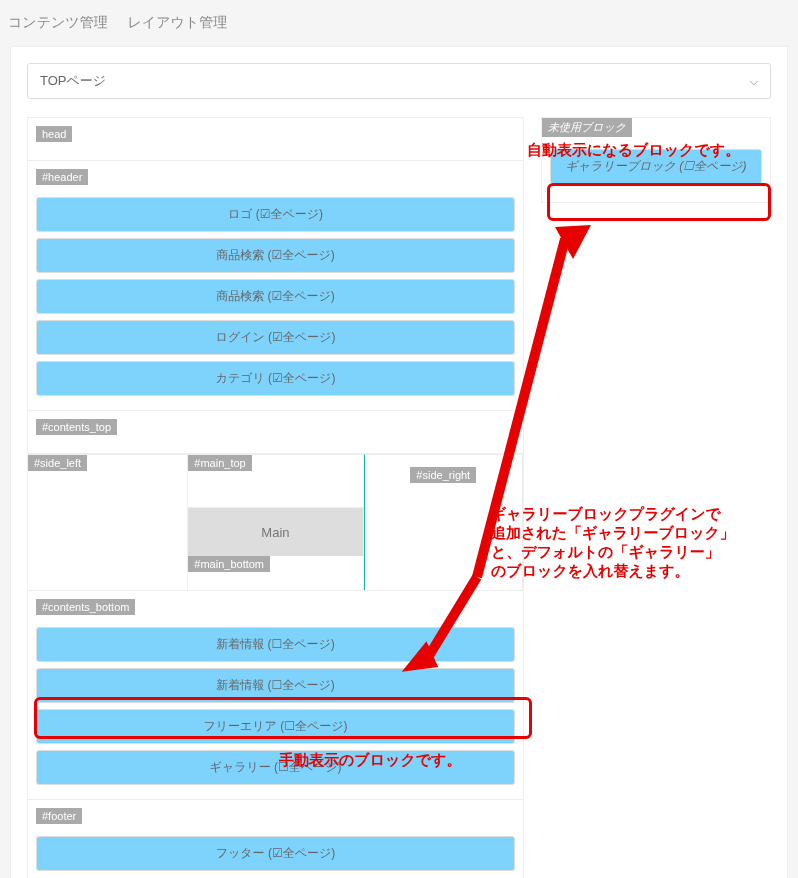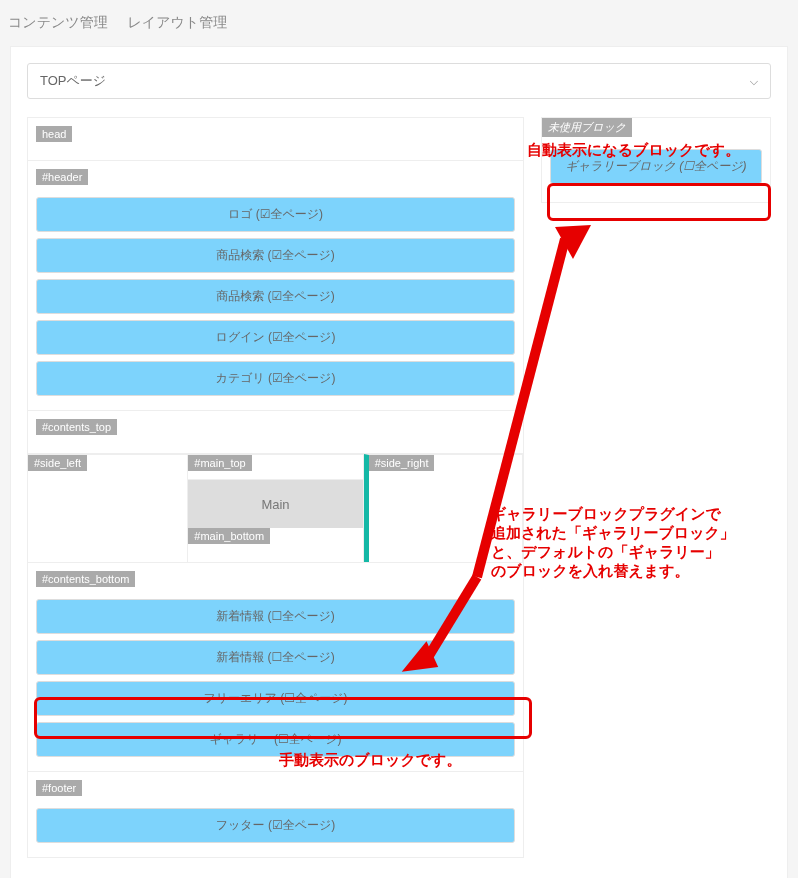--- a/index.html
+++ b/index.html
@@ -204,31 +204,31 @@
 
       <div class="section" style="border-top:1px solid #eee;padding-bottom:18px;">
         <span class="section-label">#contents_top</span>
       </div>
 
       <div class="mid-row" style="border-top:1px solid #eee;">
         <div class="mid-cell side-left" style="padding:0;">
           <span class="section-label" style="margin:0;">#side_left</span>
         </div>
         <div class="mid-cell center-col" style="border-left:1px solid #eee;padding:0;">
-          <div class="main-top" style="padding-bottom:8px;">
+          <div class="main-top" style="padding-bottom:36px;">
             <span class="section-label">#main_top</span>
           </div>
           <div class="main-area">
             <span>Main</span>
           </div>
           <div class="main-bottom" style="padding-bottom:18px;border-bottom:none;">
             <span class="section-label">#main_bottom</span>
           </div>
         </div>
-        <div class="mid-cell side-right" style="border-left:5px solid #14b8a6;padding:0;">
+        <div class="mid-cell side-right" style="border-left:1px solid #14b8a6;padding:12px;text-align:center;">
           <span class="section-label">#side_right</span>
         </div>
       </div>
 
       <div class="section" style="border-top:1px solid #eee;">
         <span class="section-label">#contents_bottom</span>
         <div class="section-body">
           <div class="block-pill">新着情報 (☐全ページ)</div>
           <div class="block-pill">新着情報 (☐全ページ)</div>
           <div class="block-pill">フリーエリア (☐全ページ)</div>

